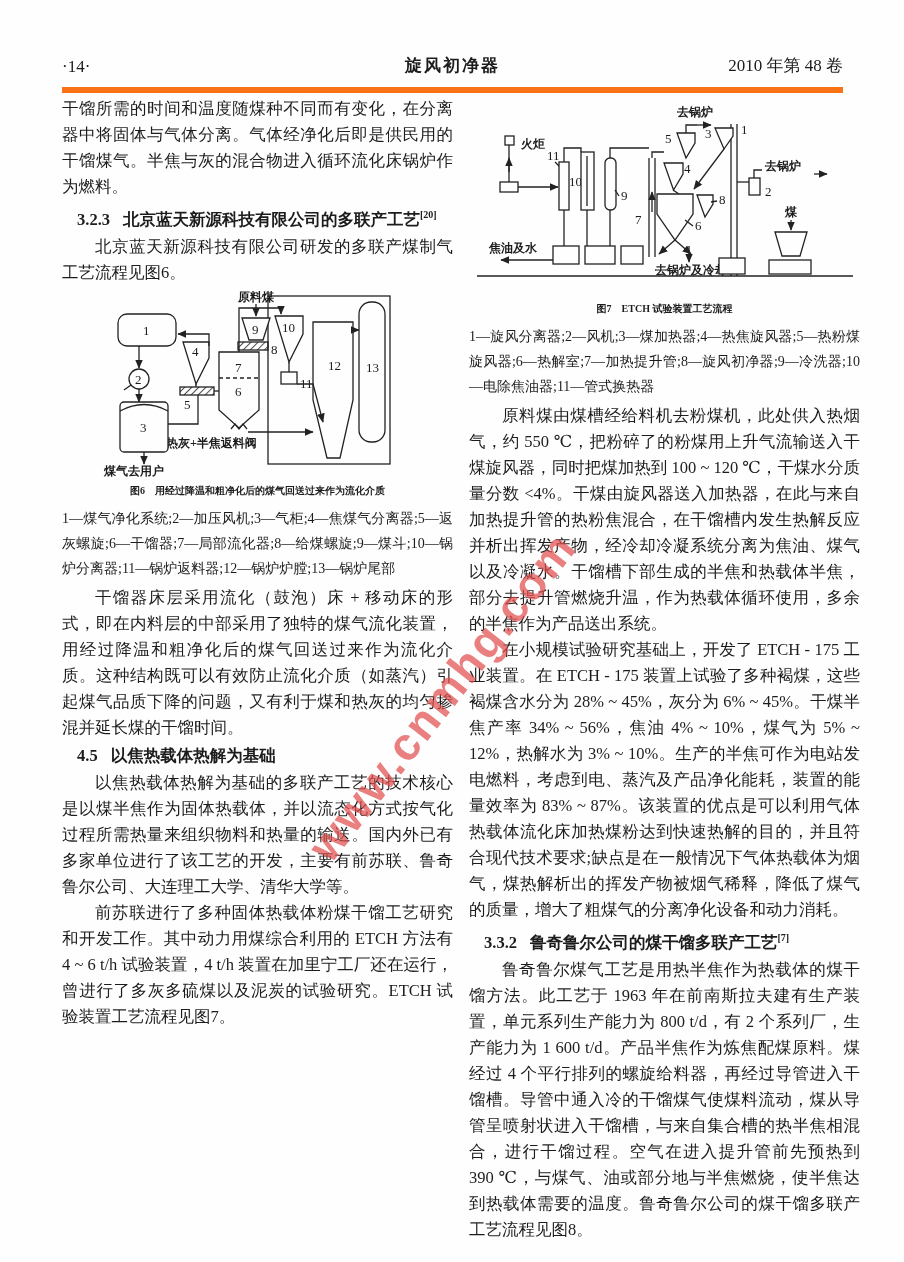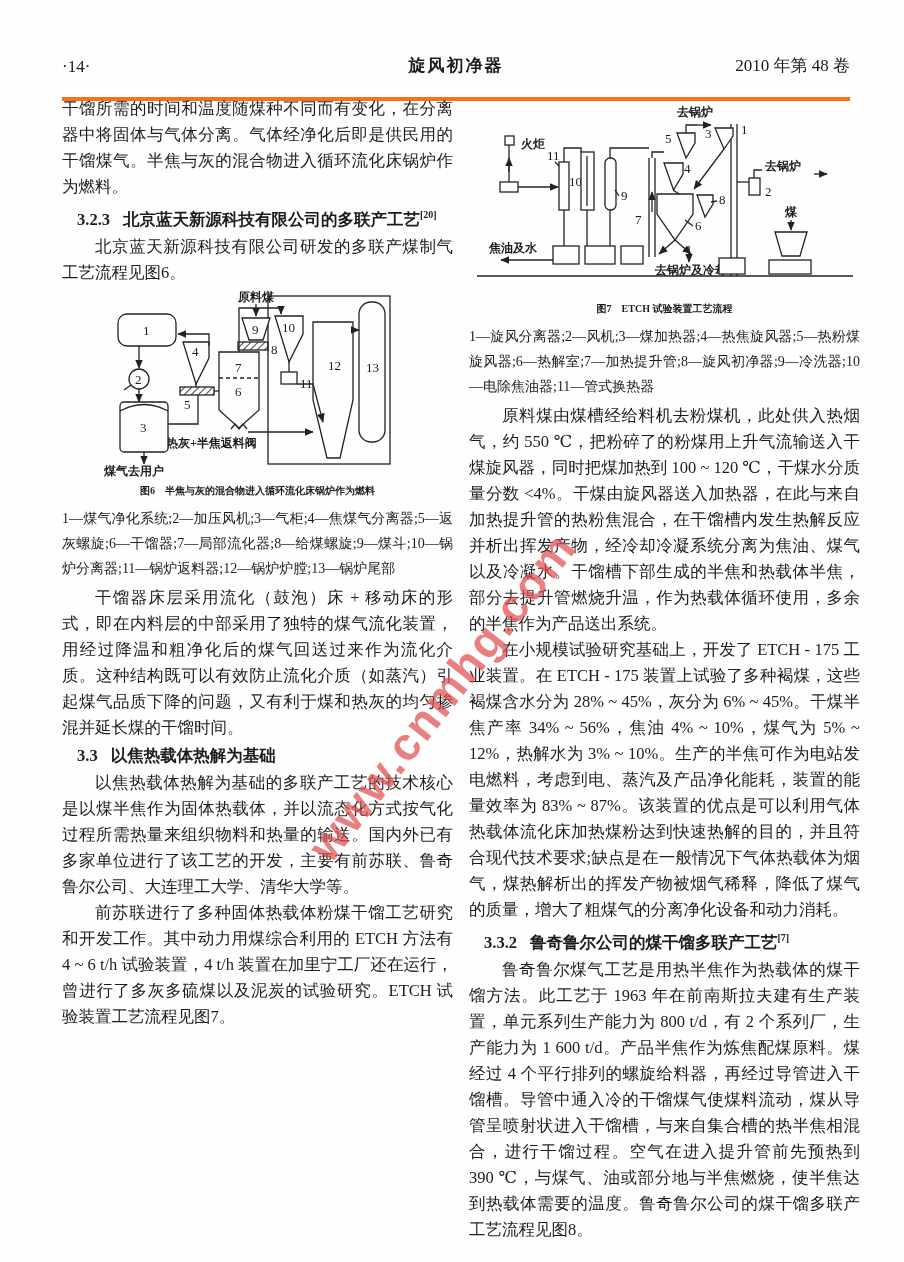--- a/index.html
+++ b/index.html
@@ -7,24 +7,24 @@
     position:relative;
     width:904px;height:1262px;
     margin:0 auto;
     background:#fefefe;
     color:#1c1c1c;
     font-family:"Liberation Serif","DejaVu Serif",serif;
     overflow:hidden;
   }
   
   .hdr{
-    position:absolute;left:62px;right:54px;top:54px;
+    position:absolute;left:62px;right:61px;top:54px;
     display:flex;align-items:flex-end;
-    border-bottom:4px solid #f97316;
-    padding-bottom:20px;
+    border-bottom:6px solid #f97316;
+    padding-bottom:10px;
     font-size:17px;
   }
   .hdr .pgnum{width:190px;text-align:left;}
   .hdr .jtitle{flex:1;text-align:center;font-weight:bold;letter-spacing:2px;}
   .hdr .vol{width:190px;text-align:right;}
   
   .cols{
     position:absolute;left:62px;top:96px;width:798px;
     display:flex;gap:16px;
   }
@@ -158,26 +158,26 @@
           <line class="ln" x1="77" y1="99" x2="77" y2="112" marker-end="url(#ah6)"></line>
           <rect class="shape" x="58" y="112" width="48" height="50" rx="4"></rect>
           <path class="ln" d="M58,121 q24,-13 48,0"></path>
           <text class="num" x="78" y="142">3</text>
           <line class="ln" x1="82" y1="162" x2="82" y2="174" marker-end="url(#ah6)"></line>
           <text class="lbl" x="42" y="185">煤气去用户</text>
           <path class="ln" d="M106,134 h30 v-29"></path>
         </svg>
       </div>
 
-      <div class="fig-caption">图6　半焦与灰的混合物进入循环流化床锅炉作为燃料</div>
+      <div class="fig-caption">图6　用经过降温和粗净化后的煤气回送过来作为流化介质</div>
       <p class="fig-legend">1—煤气净化系统;2—加压风机;3—气柜;4—焦煤气分离器;5—返灰螺旋;6—干馏器;7—局部流化器;8—给煤螺旋;9—煤斗;10—锅炉分离器;11—锅炉返料器;12—锅炉炉膛;13—锅炉尾部</p>
 
       <p class="body">干馏器床层采用流化（鼓泡）床 + 移动床的形式，即在内料层的中部采用了独特的煤气流化装置，用经过降温和粗净化后的煤气回送过来作为流化介质。这种结构既可以有效防止流化介质（如蒸汽）引起煤气品质下降的问题，又有利于煤和热灰的均匀掺混并延长煤的干馏时间。</p>
 
-      <div class="sec"><span class="sec-num">3.3</span><span>以焦热载体热解为基础</span></div>
+      <div class="sec"><span class="sec-num">4.5</span><span>以焦热载体热解为基础</span></div>
 
       <p class="body">以焦热载体热解为基础的多联产工艺的技术核心是以煤半焦作为固体热载体，并以流态化方式按气化过程所需热量来组织物料和热量的输送。国内外已有多家单位进行了该工艺的开发，主要有前苏联、鲁奇鲁尔公司、大连理工大学、清华大学等。</p>
 
 
       <p class="body">前苏联进行了多种固体热载体粉煤干馏工艺研究和开发工作。其中动力用煤综合利用的 ETCH 方法有 4 ~ 6 t/h 试验装置，4 t/h 装置在加里宁工厂还在运行，曾进行了多灰多硫煤以及泥炭的试验研究。ETCH 试验装置工艺流程见图7。</p>
     </div>
 
     <div class="col">
 
       <div class="figure">

